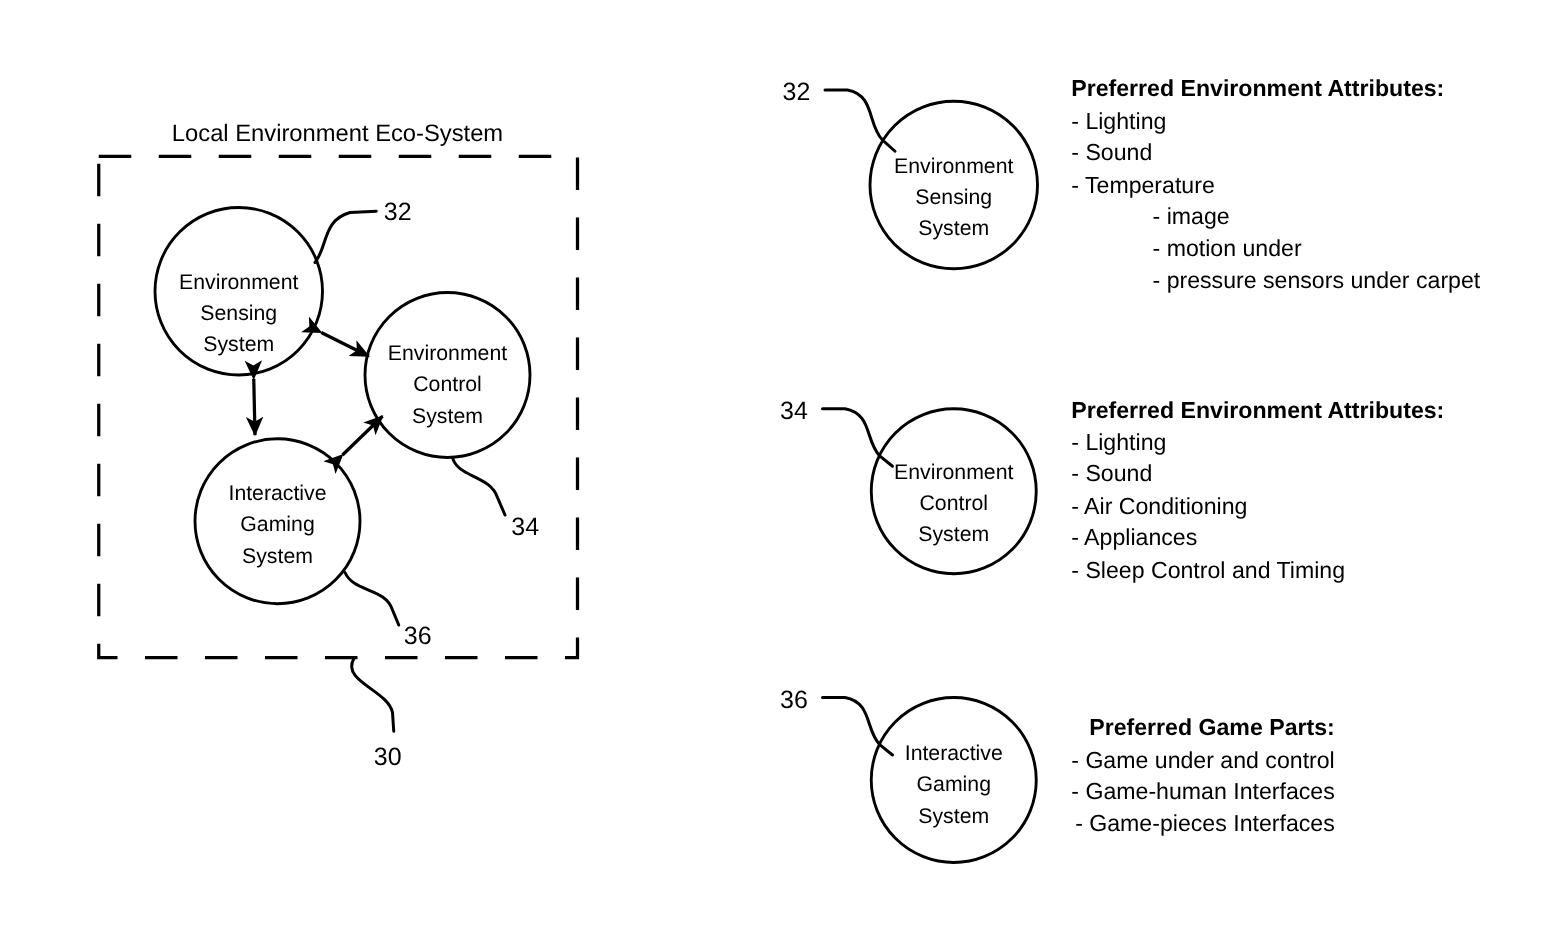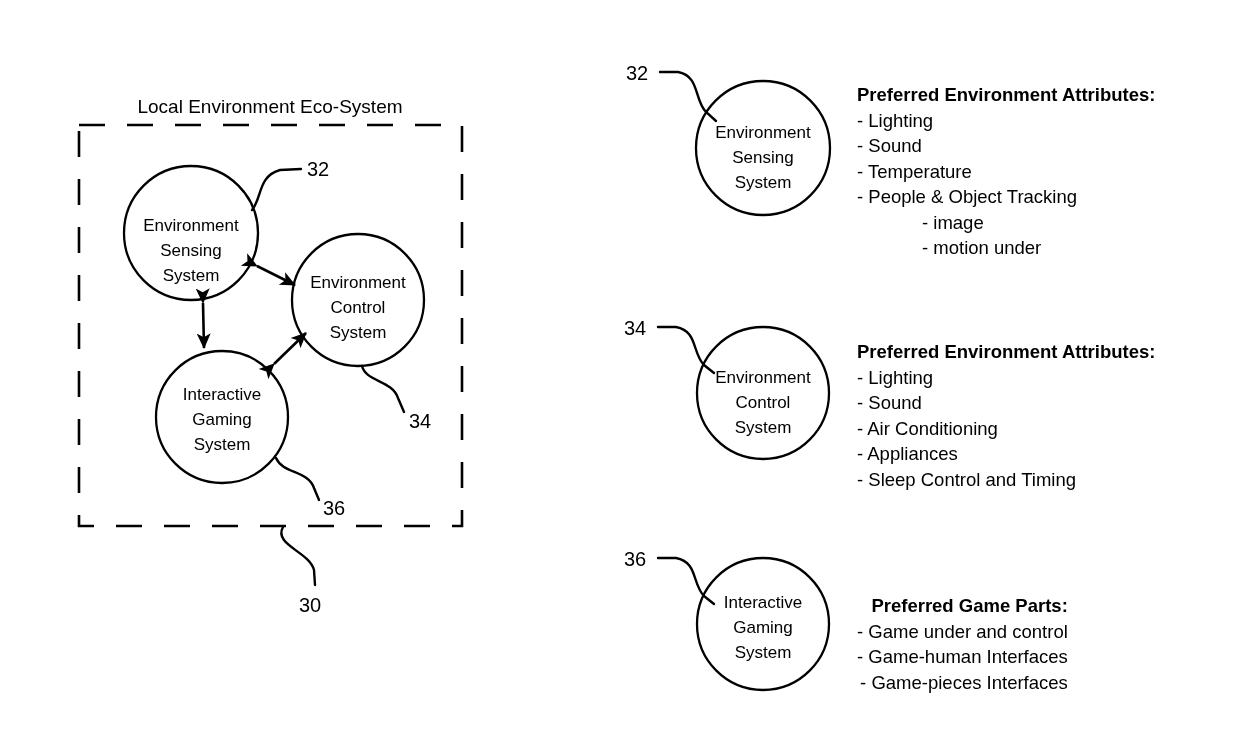--- a/index.html
+++ b/index.html
@@ -45,21 +45,20 @@
     font-size: 19px;
     text-anchor: middle;
   }
   .panel-text {
     position: absolute;
     font-family: "Liberation Sans", sans-serif;
     font-size: 18.5px;
     line-height: 25.5px;
     color: #000000;
     white-space: nowrap;
-    margin-top: 24px;
   }
   .panel-text .heading {
     font-weight: bold;
   }
   .panel-text .line {
     display: block;
   }
   .panel-text .line.indent {
     padding-left: 65px;
   }
@@ -133,23 +132,23 @@
     <text class="node-label" x="763" y="658">System</text>
     <path d="M 658,558 L 676,558 C 698,562 692,584 704,596 L 714,604" fill="none" stroke="#000000" stroke-width="2.4" stroke-linecap="round"></path>
     <text class="ref-num" x="624" y="566">36</text>
   </svg>
 
   <div class="panel-text" style="left:857px; top:58px;">
     <span class="line heading">Preferred Environment Attributes:</span>
     <span class="line">- Lighting</span>
     <span class="line">- Sound</span>
     <span class="line">- Temperature</span>
-    <span class="line">- People &amp; Object Tracking</span>
     <span class="line indent">- image</span>
     <span class="line indent">- motion under</span>
+    <span class="line indent">- pressure sensors under carpet</span>
   </div>
 
   <div class="panel-text" style="left:857px; top:315px;">
     <span class="line heading">Preferred Environment Attributes:</span>
     <span class="line">- Lighting</span>
     <span class="line">- Sound</span>
     <span class="line">- Air Conditioning</span>
     <span class="line">- Appliances</span>
     <span class="line">- Sleep Control and Timing</span>
   </div>

